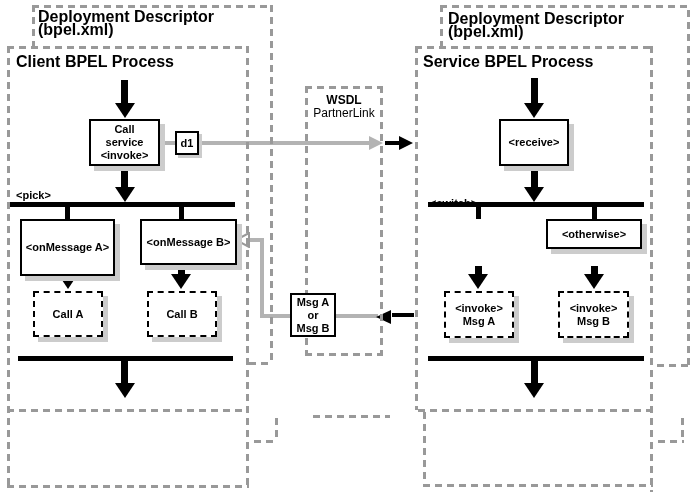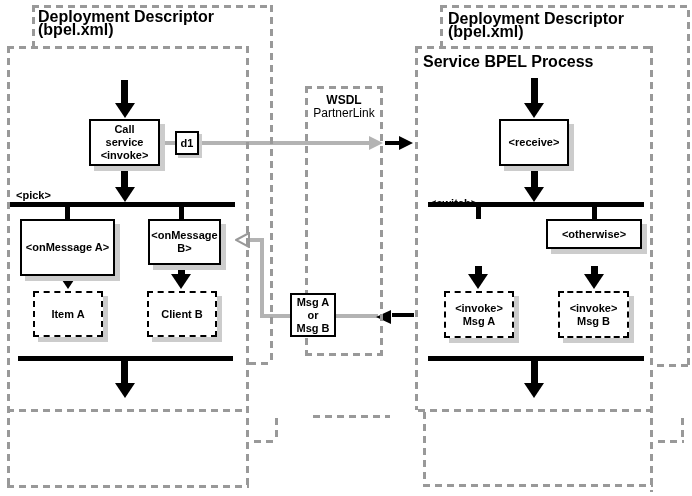--- a/index.html
+++ b/index.html
@@ -149,29 +149,29 @@
     <div>&lt;invoke&gt;</div>
   </div>
 
   <div class="box" style="left:175px;top:131px;width:24px;height:24px;box-shadow:3px 3px 0 var(--shadow-gray);">
     <div>d1</div>
   </div>
 
   <div class="box" style="left:20px;top:219px;width:95px;height:57px;">
     <div>&lt;onMessage A&gt;</div>
   </div>
-  <div class="box" style="left:148px;top:219px;width:73px;height:46px;">
+  <div class="box" style="left:140px;top:219px;width:97px;height:46px;">
     <div>&lt;onMessage B&gt;</div>
   </div>
 
   <div class="box dashed" style="left:33px;top:291px;width:70px;height:46px;">
-    <div>Item A</div>
+    <div>Call A</div>
   </div>
   <div class="box dashed" style="left:147px;top:291px;width:70px;height:46px;">
-    <div>Client B</div>
+    <div>Call B</div>
   </div>
 
   <div class="box" style="left:499px;top:119px;width:70px;height:47px;">
     <div>&lt;receive&gt;</div>
   </div>
 
   <div class="box" style="left:546px;top:219px;width:96px;height:30px;">
     <div>&lt;otherwise&gt;</div>
   </div>
 
@@ -187,20 +187,21 @@
   <div class="box flat" style="left:290px;top:293px;width:46px;height:44px;">
     <div>Msg A</div>
     <div>or</div>
     <div>Msg B</div>
   </div>
 
   <div class="lbl" style="left:38px;top:10px;">
     <div>Deployment Descriptor</div>
     <div>(bpel.xml)</div>
   </div>
+  <div class="lbl" style="left:16px;top:55px;">Client BPEL Process</div>
 
   <div class="lbl" style="left:448px;top:12px;">
     <div>Deployment Descriptor</div>
     <div>(bpel.xml)</div>
   </div>
   <div class="lbl" style="left:423px;top:55px;">Service BPEL Process</div>
 
   <div class="wsdl-lbl" style="left:305px;top:94px;width:78px;">
     <div>WSDL</div>
     <div class="normal">PartnerLink</div>

